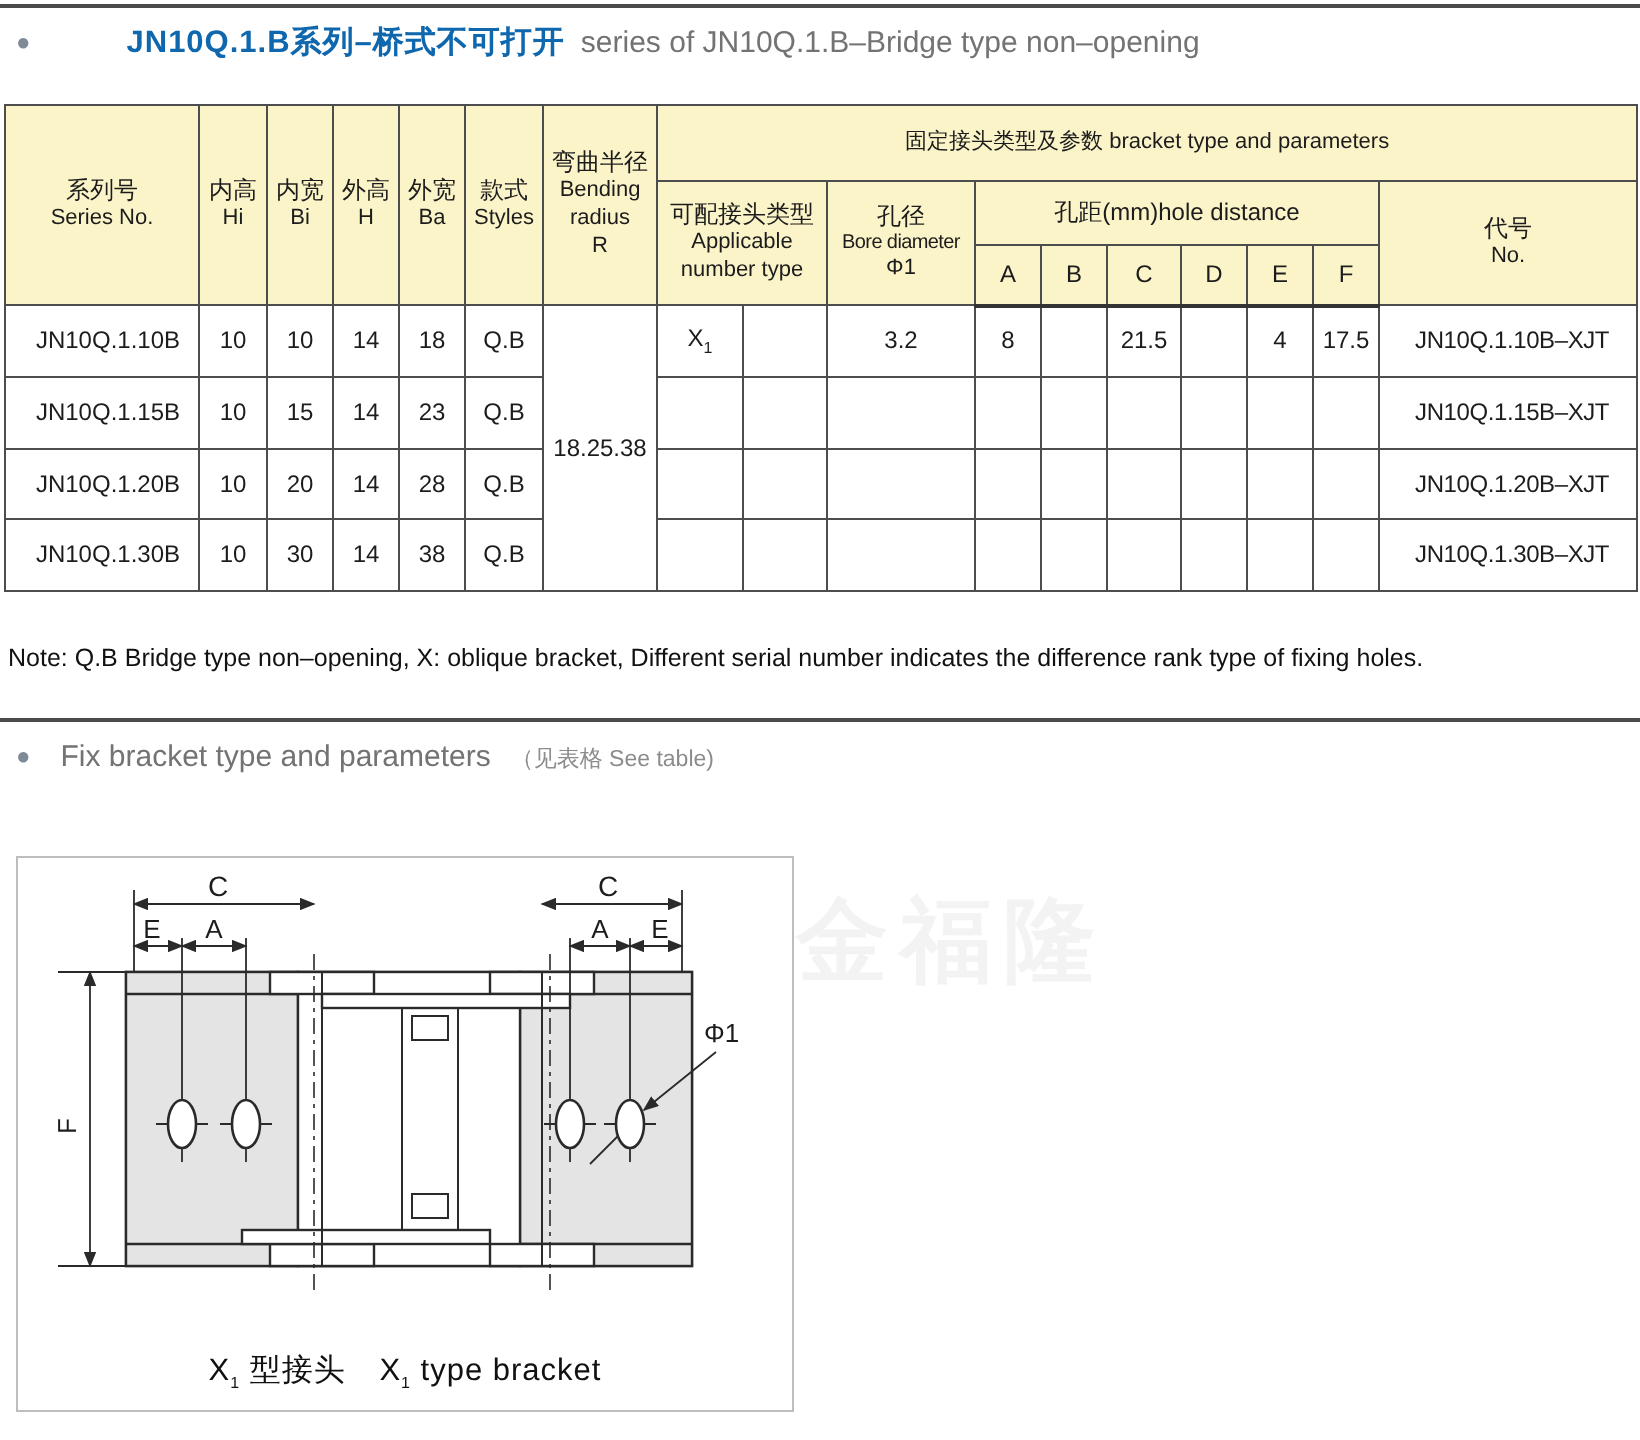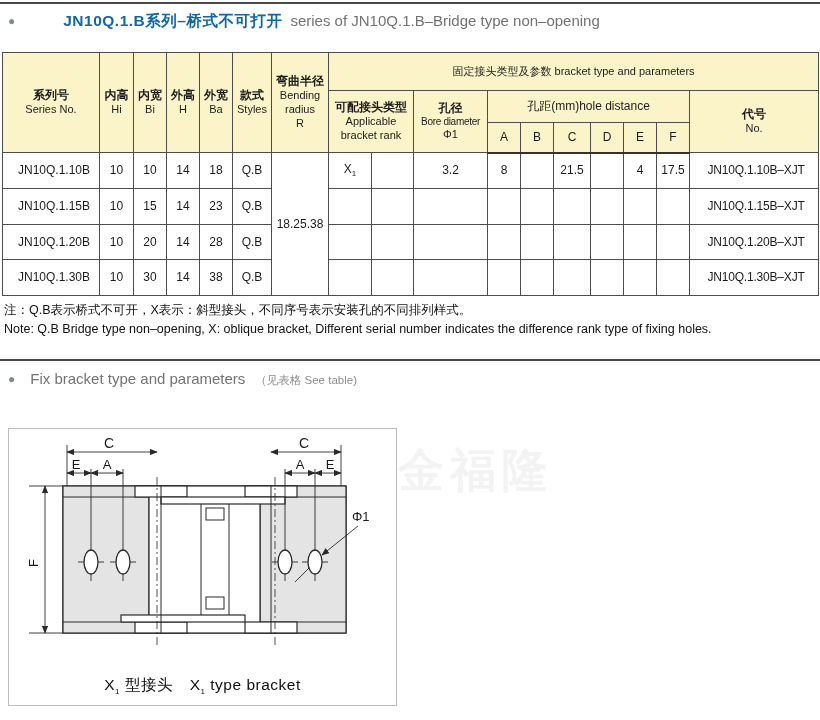--- a/index.html
+++ b/index.html
@@ -37,21 +37,21 @@
     position: absolute; left: 2px; top: 52px;
     width: 816px; border-collapse: collapse; table-layout: fixed;
   }
   table.spec td {
     border: 1px solid #4d4d4d;
     text-align: center; vertical-align: middle;
     font-size: 12px; line-height: 1.25;
     overflow: hidden;
   }
   td.hdr { background: #fbf4c9; }
-  .hdr .zh { display: block; font-size: 12px; font-weight: bold; }
+  .hdr .zh { display: block; font-size: 12px; }
   .hdr .en { display: block; font-size: 11px; }
   .hdr .en-sm { display: block; font-size: 10px; letter-spacing: -0.3px; }
   tr.hdr-last td { border-bottom: 2px solid #333; }
   td.cell-left { text-align: left; padding-left: 6px; }
   td.code { text-align: left; padding-left: 4px; font-size: 11.5px; letter-spacing: -0.2px; }
   sub { font-size: 8px; }
 
   
   .note { position: absolute; left: 4px; font-size: 12.5px; color: #111; white-space: nowrap; }
   .note-zh { top: 302px; }
@@ -136,21 +136,21 @@
         <span class="en">radius</span>
         <span class="en">R</span>
       </td>
       <td class="hdr" colspan="10" style="font-size:11px;">固定接头类型及参数 bracket type and parameters</td>
     </tr>
 
     <tr style="height:32px">
       <td class="hdr" colspan="2" rowspan="2">
         <span class="zh">可配接头类型</span>
         <span class="en">Applicable</span>
-        <span class="en">bracket rank</span>
+        <span class="en">number type</span>
       </td>
       <td class="hdr" rowspan="2">
         <span class="zh">孔径</span>
         <span class="en-sm">Bore diameter</span>
         <span class="en">Φ1</span>
       </td>
       <td class="hdr" colspan="6" style="font-size:12px;">孔距(mm)hole distance</td>
       <td class="hdr" rowspan="2">
         <span class="zh">代号</span>
         <span class="en">No.</span>
@@ -238,21 +238,20 @@
       <td></td>
       <td></td>
       <td></td>
       <td></td>
       <td></td>
       <td class="code">JN10Q.1.30B–XJT</td>
     </tr>
   </tbody>
     </table>
 
-  <div class="note note-zh">注：Q.B表示桥式不可开，X表示：斜型接头，不同序号表示安装孔的不同排列样式。</div>
   <div class="note note-en">Note: Q.B Bridge type non–opening, X: oblique bracket, Different serial number indicates the difference rank type of fixing holes.</div>
 
   <div class="rule rule-mid"></div>
 
   <div class="sec-header sec2">
     <span class="bullet">●</span>
     <span class="title-en">Fix bracket type and parameters</span>
     <span class="title-hint">（见表格 See table)</span>
   </div>
 

